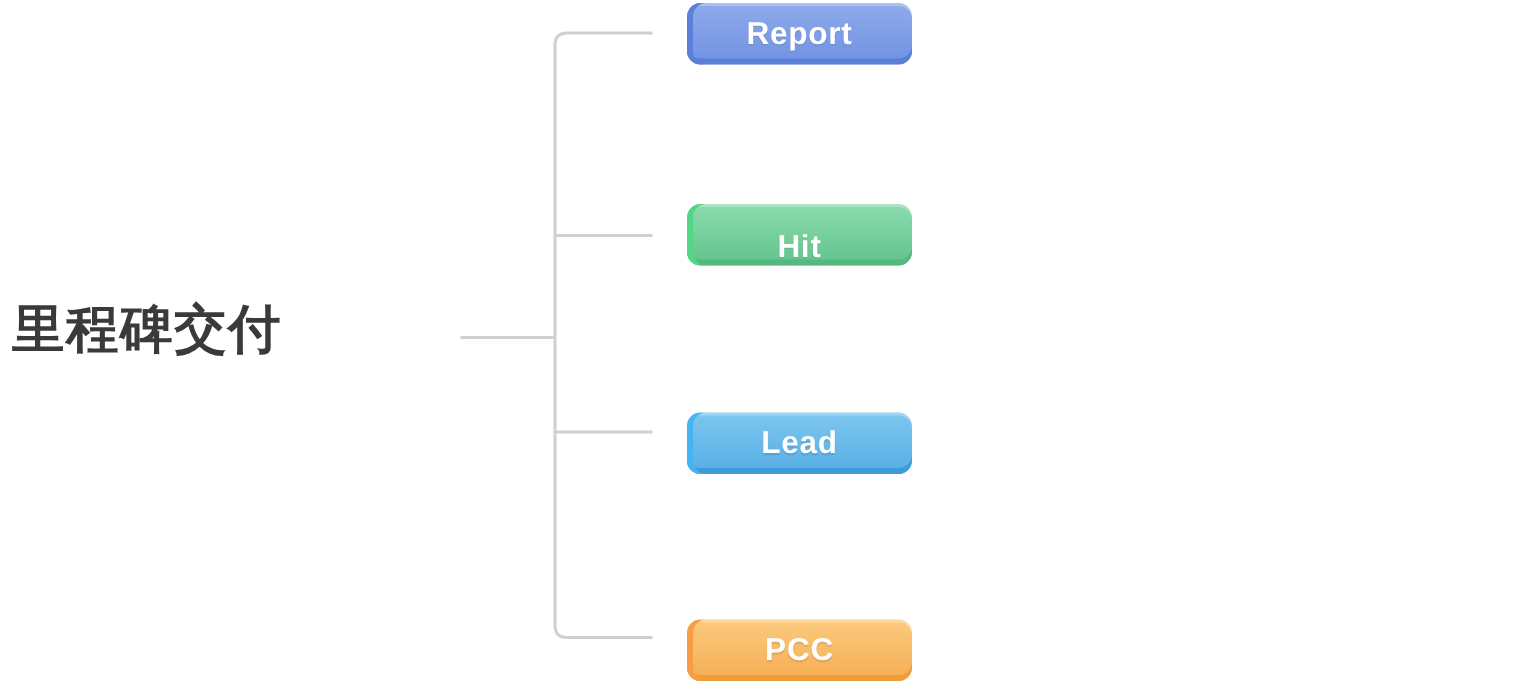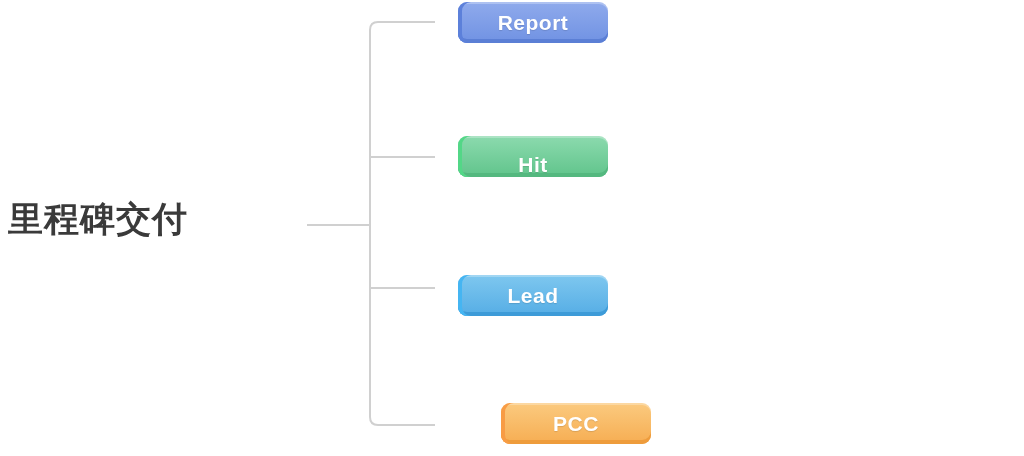--- a/index.html
+++ b/index.html
@@ -60,21 +60,21 @@
   .topic-node .topic-label {
     color: #ffffff;
     font-size: 21px;
     font-weight: bold;
     letter-spacing: 0.5px;
     text-shadow: 0 1px 1px rgba(0, 0, 0, 0.12);
   }
   .topic-node.pos-0 { top: 2px; }
   .topic-node.pos-1 { top: 136px; align-items: flex-end; }
   .topic-node.pos-2 { top: 256px; margin-top: 19px; }
-  .topic-node.pos-3 { top: 403px; margin-left: 43px; }
+  .topic-node.pos-3 { top: 413px; }
 </style>
 </head>
 <body>
 
 <div class="stage" style="background: rgb(255, 255, 255);">
 
   <svg class="connectors" viewBox="0 0 1024 456" xmlns="http://www.w3.org/2000/svg" aria-hidden="true" style="color: rgb(208, 208, 208);">
     <path d="M307 225 L370 225"></path>
     <path d="M435 22 L378 22 Q370 22 370 30 L370 417 Q370 425 378 425 L435 425"></path>
     <path d="M370 157 L435 157"></path>

